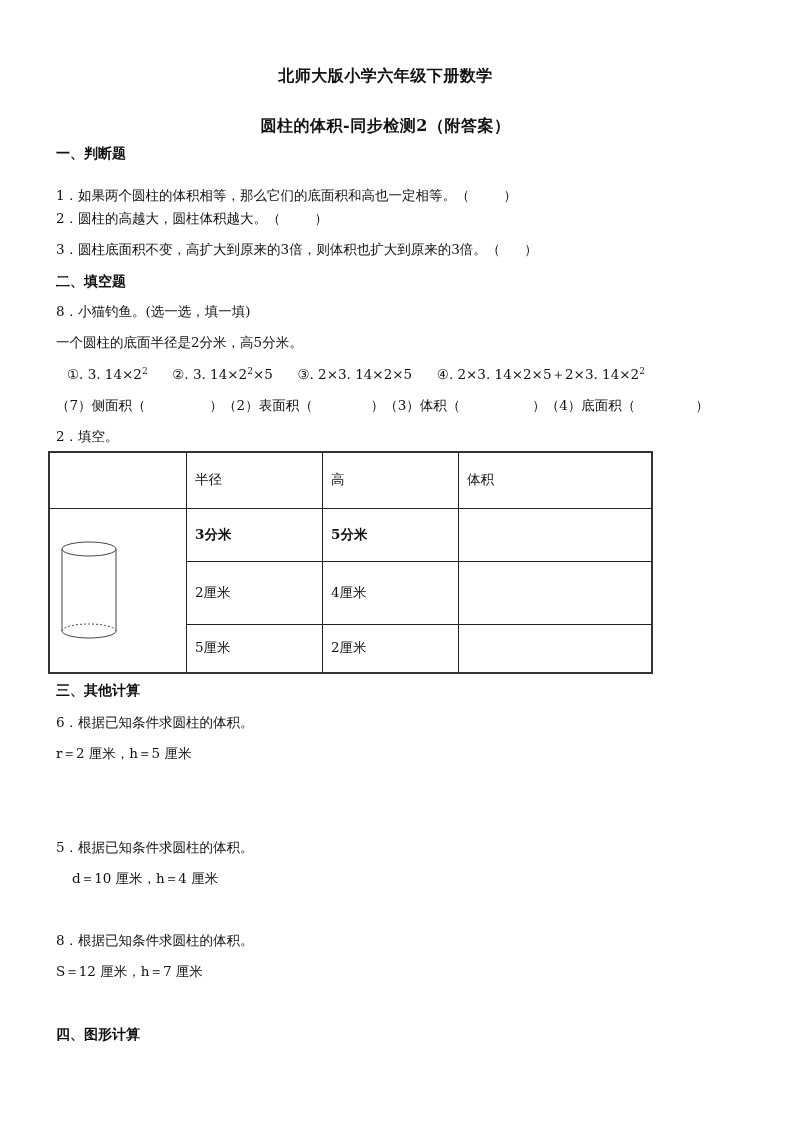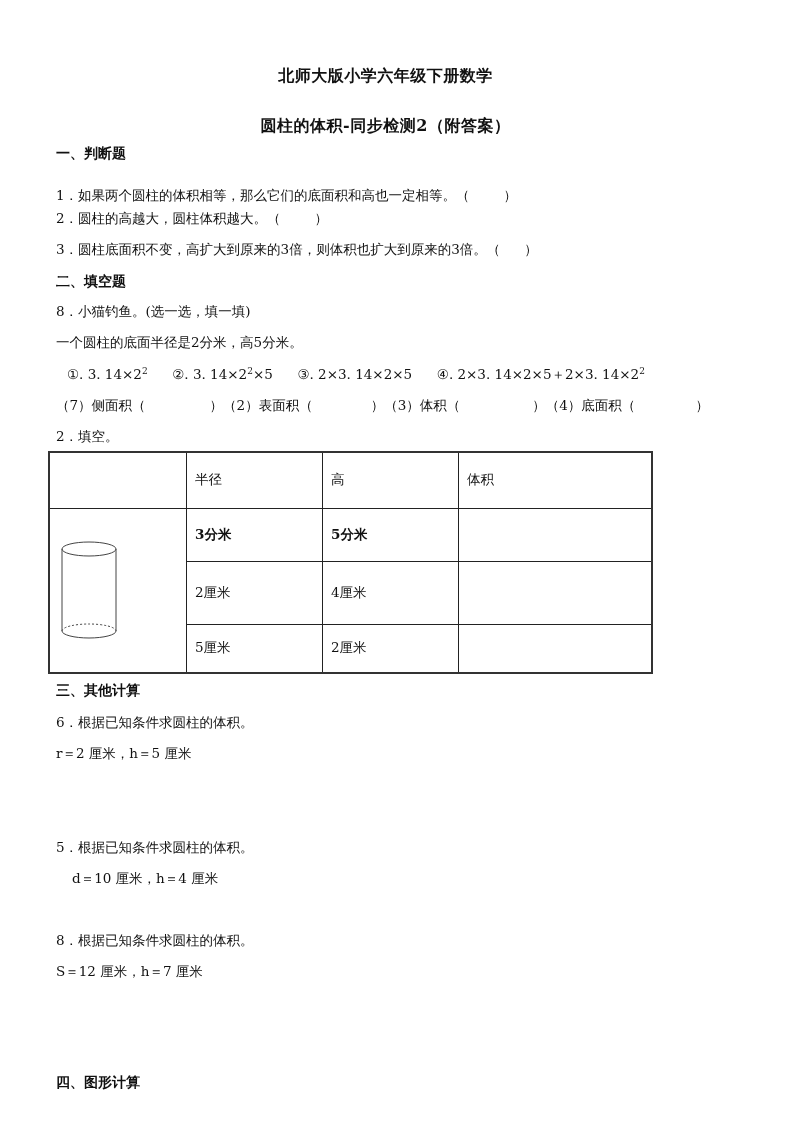--- a/index.html
+++ b/index.html
@@ -110,13 +110,13 @@
 
 <div class="abs line" style="top:714px;">6．根据已知条件求圆柱的体积。</div>
 <div class="abs line" style="top:745px;">r＝2 厘米，h＝5 厘米</div>
 
 <div class="abs line" style="top:839px;">5．根据已知条件求圆柱的体积。</div>
 <div class="abs line" style="top:870px;margin-left:16px;">d＝10 厘米，h＝4 厘米</div>
 
 <div class="abs line" style="top:932px;">8．根据已知条件求圆柱的体积。</div>
 <div class="abs line" style="top:963px;text-align:right;">S＝12 厘米，h＝7 厘米</div>
 
-<div class="abs section" style="top:1026px;margin-top:48px;">四、图形计算</div>
+<div class="abs section" style="top:1026px;">四、图形计算</div>
 
 </body></html>

